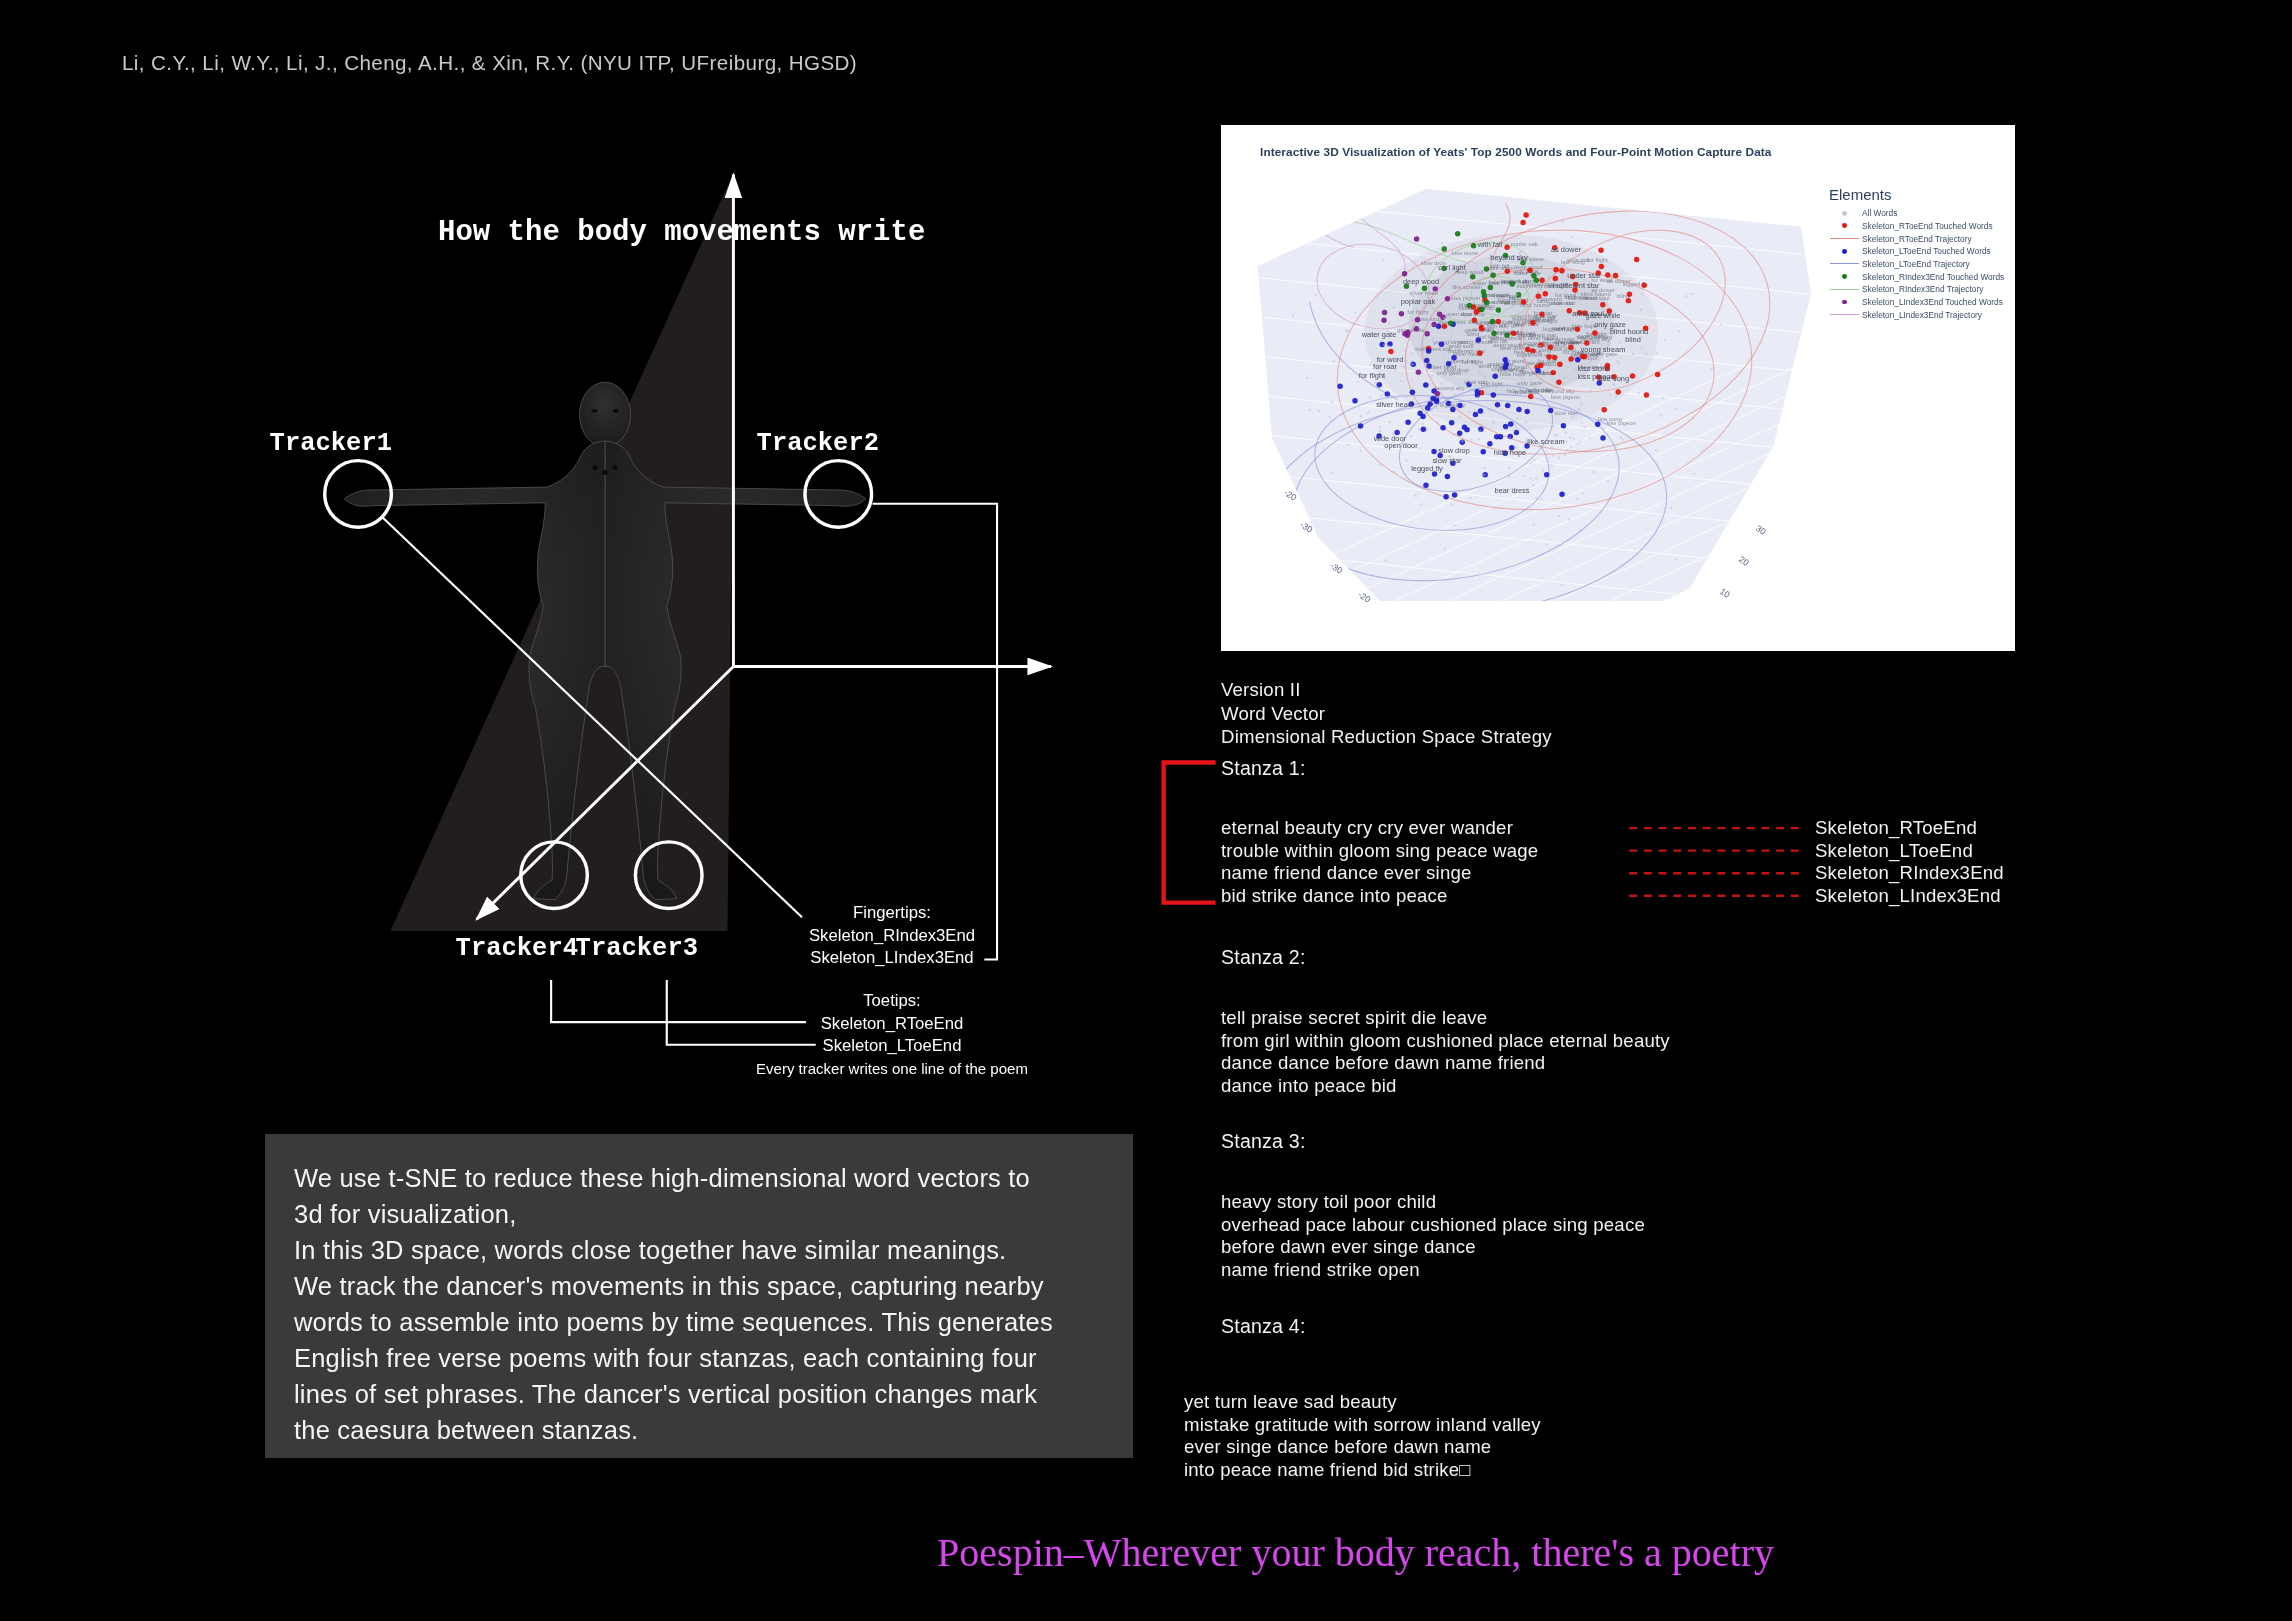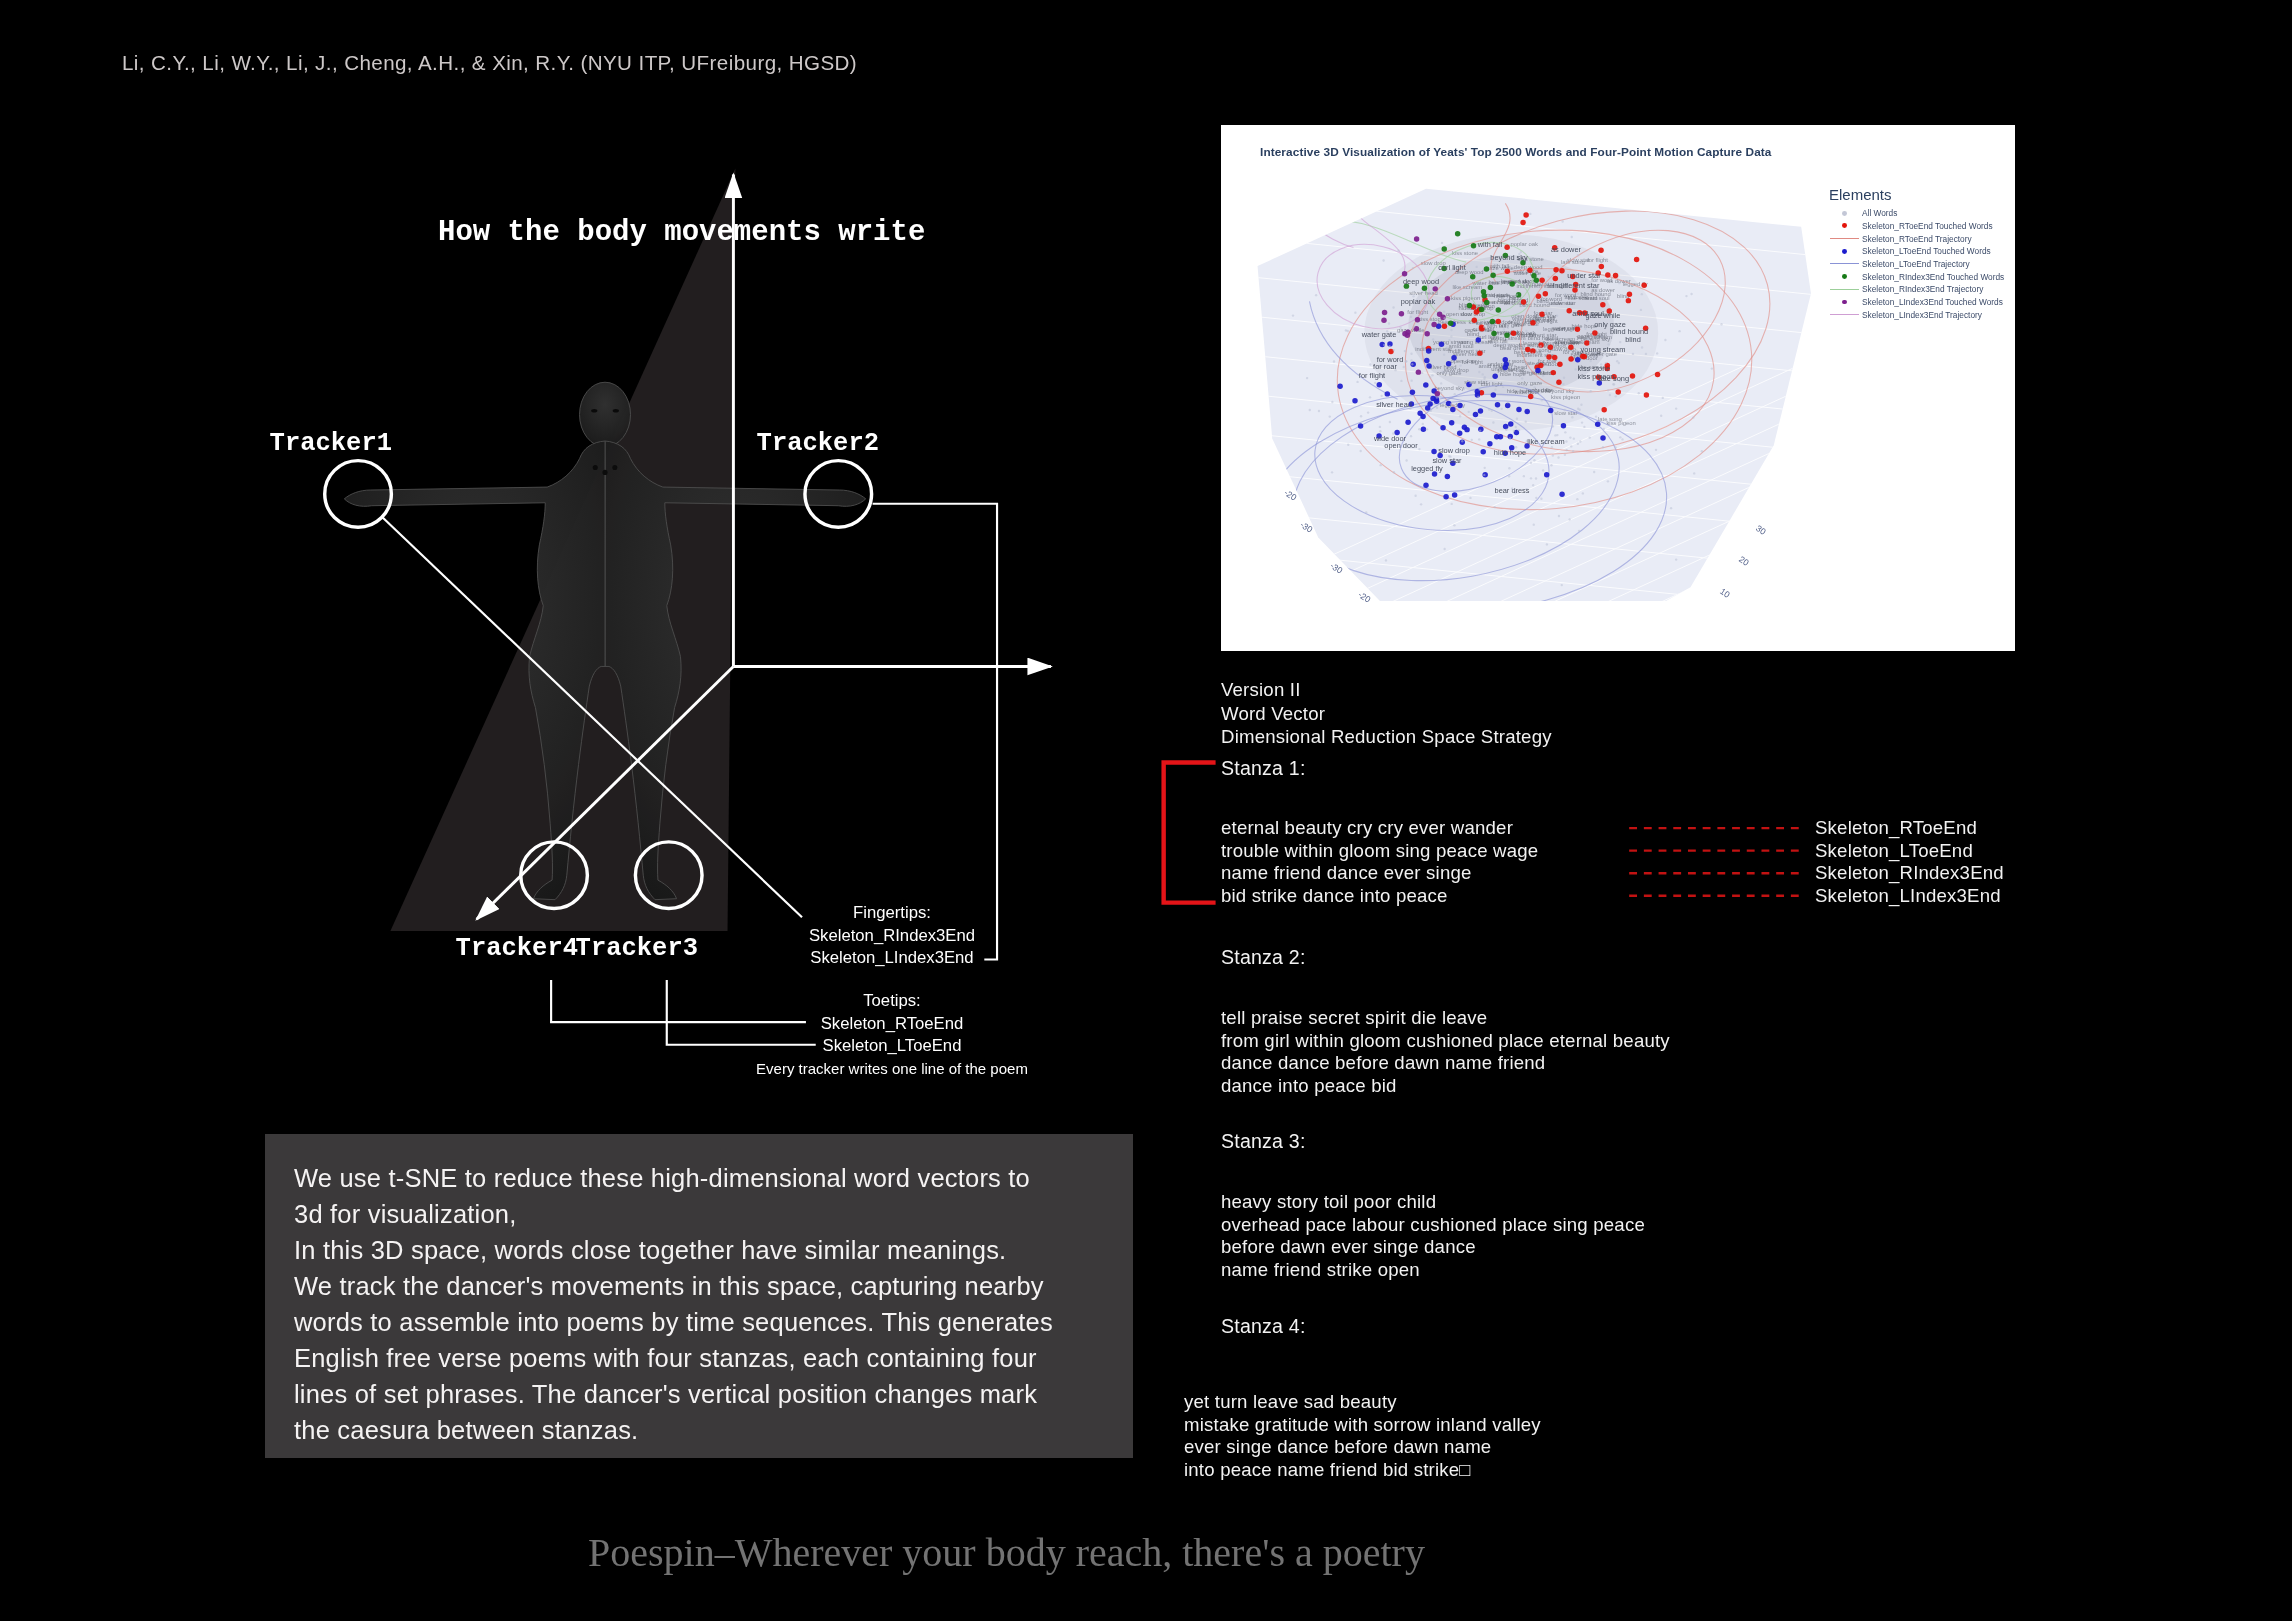--- a/index.html
+++ b/index.html
@@ -16,22 +16,22 @@
   .annot-block{width:314px;text-align:center;line-height:22.5px;font-size:16.7px;font-weight:normal;color:#fff;}
   .annot-block .cap{font-size:15px;}
   
   .poemtxt{font-size:18.6px;line-height:22.5px;color:#f2f2f2;letter-spacing:0.2px;white-space:nowrap;}
   .stanza-header{font-size:19.6px;color:#f2f2f2;letter-spacing:0.2px;}
   
   #desc-box{left:265px;top:1134px;width:868px;height:324px;background:#3b393a;
             padding:25.5px 0 0 29px;box-sizing:border-box;}
   #desc-box .dline{font-size:25.5px;line-height:36px;color:#f5f3f3;letter-spacing:0.2px;white-space:nowrap;}
   
-  #footer-title{left:588px;top:1529px;width:1186px;text-align:left;
-                font-family:"Liberation Serif","DejaVu Serif",serif;font-size:40px;color:#737373;}
+  #footer-title{left:588px;top:1529px;width:1186px;text-align:right;
+                font-family:"Liberation Serif","DejaVu Serif",serif;font-size:40px;color:#d946ef;}
   
   #plot-card{left:1221px;top:125px;width:794px;height:526px;background:#fff;}
   #plot-title{position:absolute;left:39px;top:19.6px;font-size:11.8px;font-weight:bold;color:#2a3f5f;
               letter-spacing:0.1px;white-space:nowrap;}
   #plot-svg{position:absolute;left:0;top:0;}
   #legend{position:absolute;left:608px;top:61px;width:184px;}
   #legend-title{font-size:15px;color:#2a3f5f;margin-bottom:3.9px;}
   .lrow{display:flex;align-items:center;height:12.7px;}
   .lsw{width:31px;display:flex;align-items:center;justify-content:center;flex:0 0 31px;}
   .sw-dot{width:4.9px;height:4.9px;border-radius:50%;}

